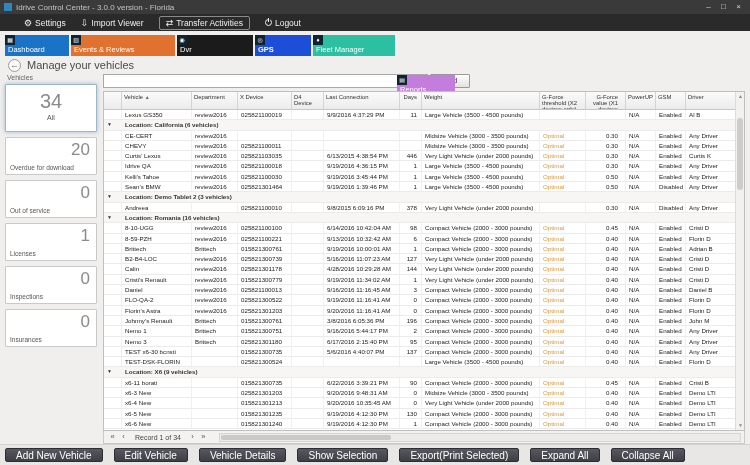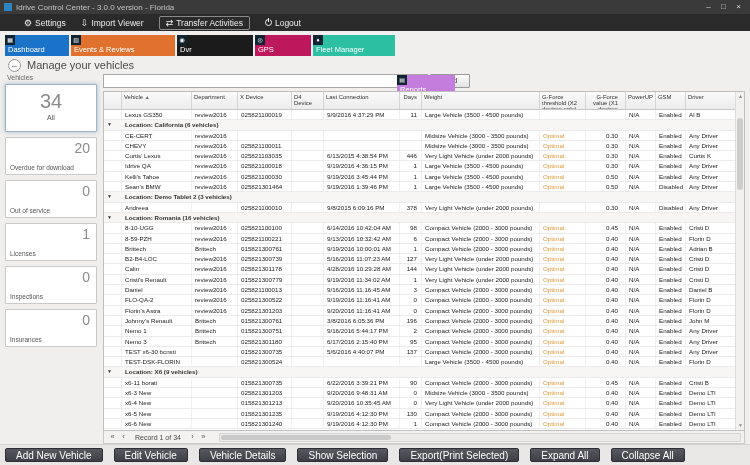--- a/index.html
+++ b/index.html
@@ -35,21 +35,21 @@
   .page-title { font-size:11px; color:#4a4a4a; }
   
   .content { display:flex; padding:0 5px; height:370px; }
   .sidebar { width:92px; flex:none; }
   .sidebar-title { font-size:7px; color:#666; margin:0 0 3px 2px; }
   .card { background:#fff; border:1px solid #c9c9c9; margin-bottom:5px; position:relative; border-radius:1px; cursor:default; }
   .card-all { height:48px; border-color:#9fb6c6; box-shadow:0 0 4px rgba(90,140,185,.55); }
   .card-all .num { font-size:20px; color:#8b8b8b; text-align:center; margin-top:5px; }
   .card-all .lbl { font-size:7px; color:#555; text-align:center; margin-top:1px; }
   .card-sm { height:38px; }
-  .card-sm .num { font-size:14px; color:#8b8b8b; text-align:right; padding:2px 6px 0 0; }
+  .card-sm .num { font-size:17px; color:#8b8b8b; text-align:right; padding:2px 6px 0 0; }
   .card-sm .lbl { font-size:6.5px; color:#555; position:absolute; left:4px; bottom:3px; max-width:82px; line-height:7px; }
   
   .main { flex:1; margin-left:6px; display:flex; flex-direction:column; min-width:0; }
   .search-row { display:flex; height:14px; margin-bottom:3px; }
   .search-input { width:325px; height:14px; border:1px solid #a8a8a8; font-size:8px; padding:0 3px; background:#fff; }
   .find-btn { width:40px; height:14px; margin-left:2px; font-size:7.5px; background:linear-gradient(#fefefe,#e2e2e2); border:1px solid #9a9a9a; text-align:center; line-height:12px; color:#333; border-radius:1px; cursor:default; }
   
   .grid { flex:1; background:#fff; border:1px solid #bfbfbf; position:relative; overflow:hidden; }
   .grid-inner { position:absolute; left:0; top:0; right:9px; bottom:0; overflow:hidden; }
   .hrow { display:flex; height:18px; background:linear-gradient(#fafafa,#ececec); border-bottom:1px solid #c6c6c6; }
@@ -118,21 +118,21 @@
     <span class="tab-label">Dashboard</span>
   </div>
   <div class="tab" style="background: rgb(224, 113, 46);">
     <span class="tab-ic">▥</span>
     <span class="tab-label">Events &amp; Reviews</span>
   </div>
   <div class="tab" style="background: rgb(27, 27, 27);">
     <span class="tab-ic">◉</span>
     <span class="tab-label">Dvr</span>
   </div>
-  <div class="tab" style="background: #be185d;">
+  <div class="tab" style="background: #1d4ed8; font-weight: bold;">
     <span class="tab-ic">◎</span>
     <span class="tab-label">GPS</span>
   </div>
   <div class="tab" style="background: rgb(44, 191, 162);">
     <span class="tab-ic">♦</span>
     <span class="tab-label">Fleet Manager</span>
   </div>
   <div class="tab" style="background: rgb(197, 125, 221);">
     <span class="tab-ic">▤</span>
     <span class="tab-label">Reports</span>

